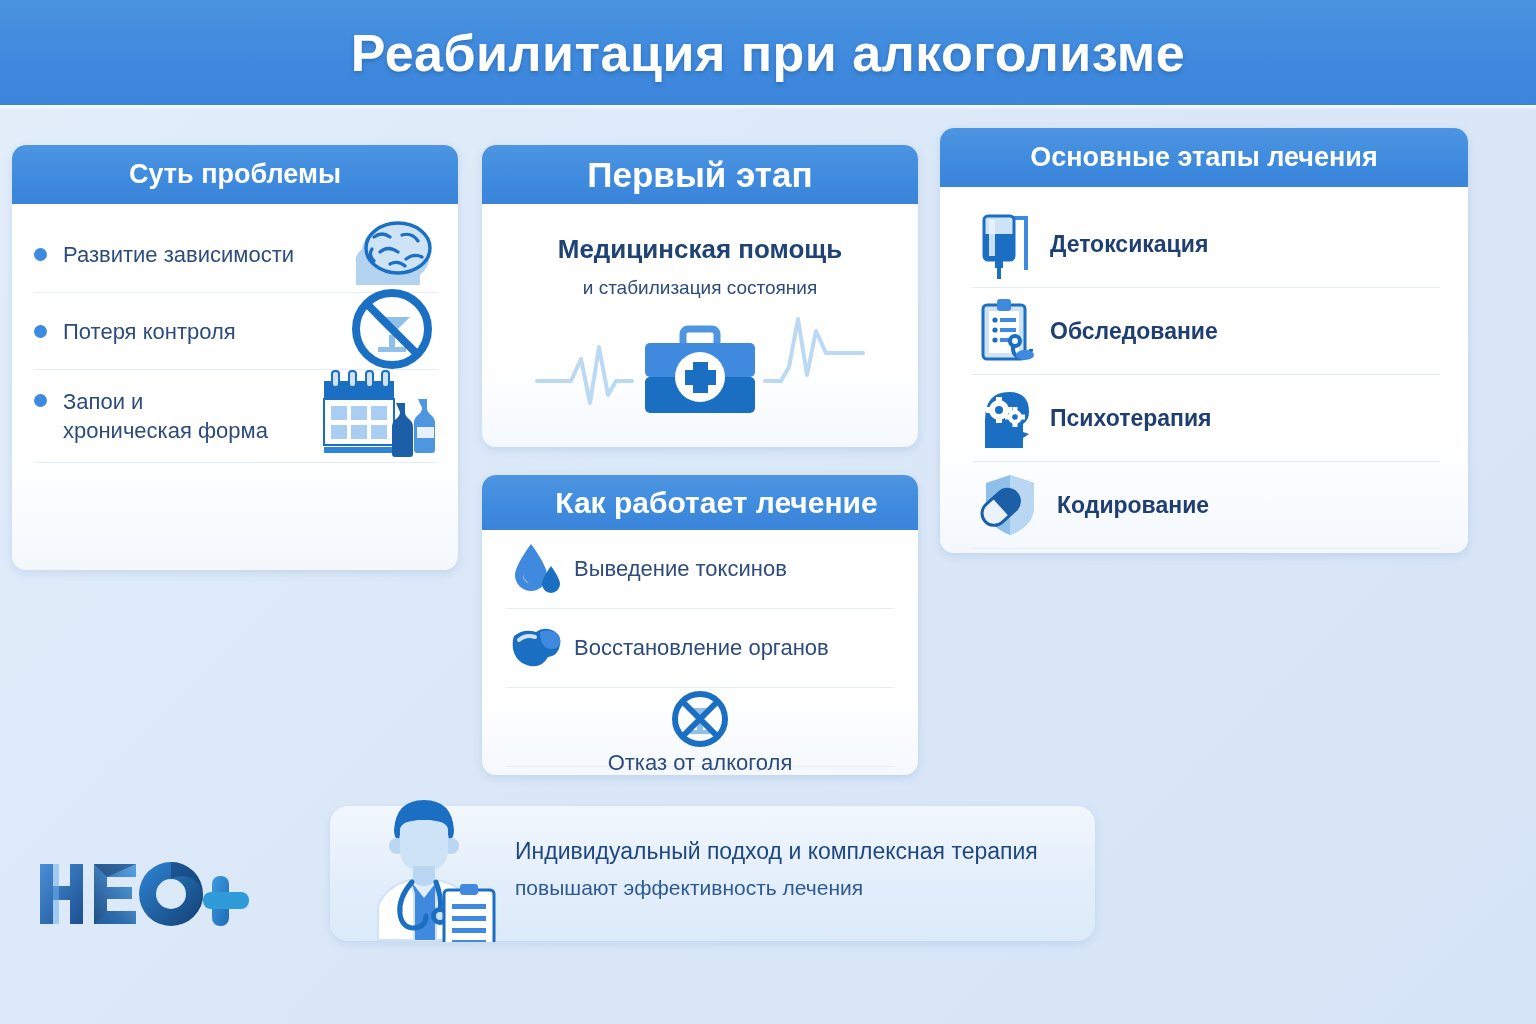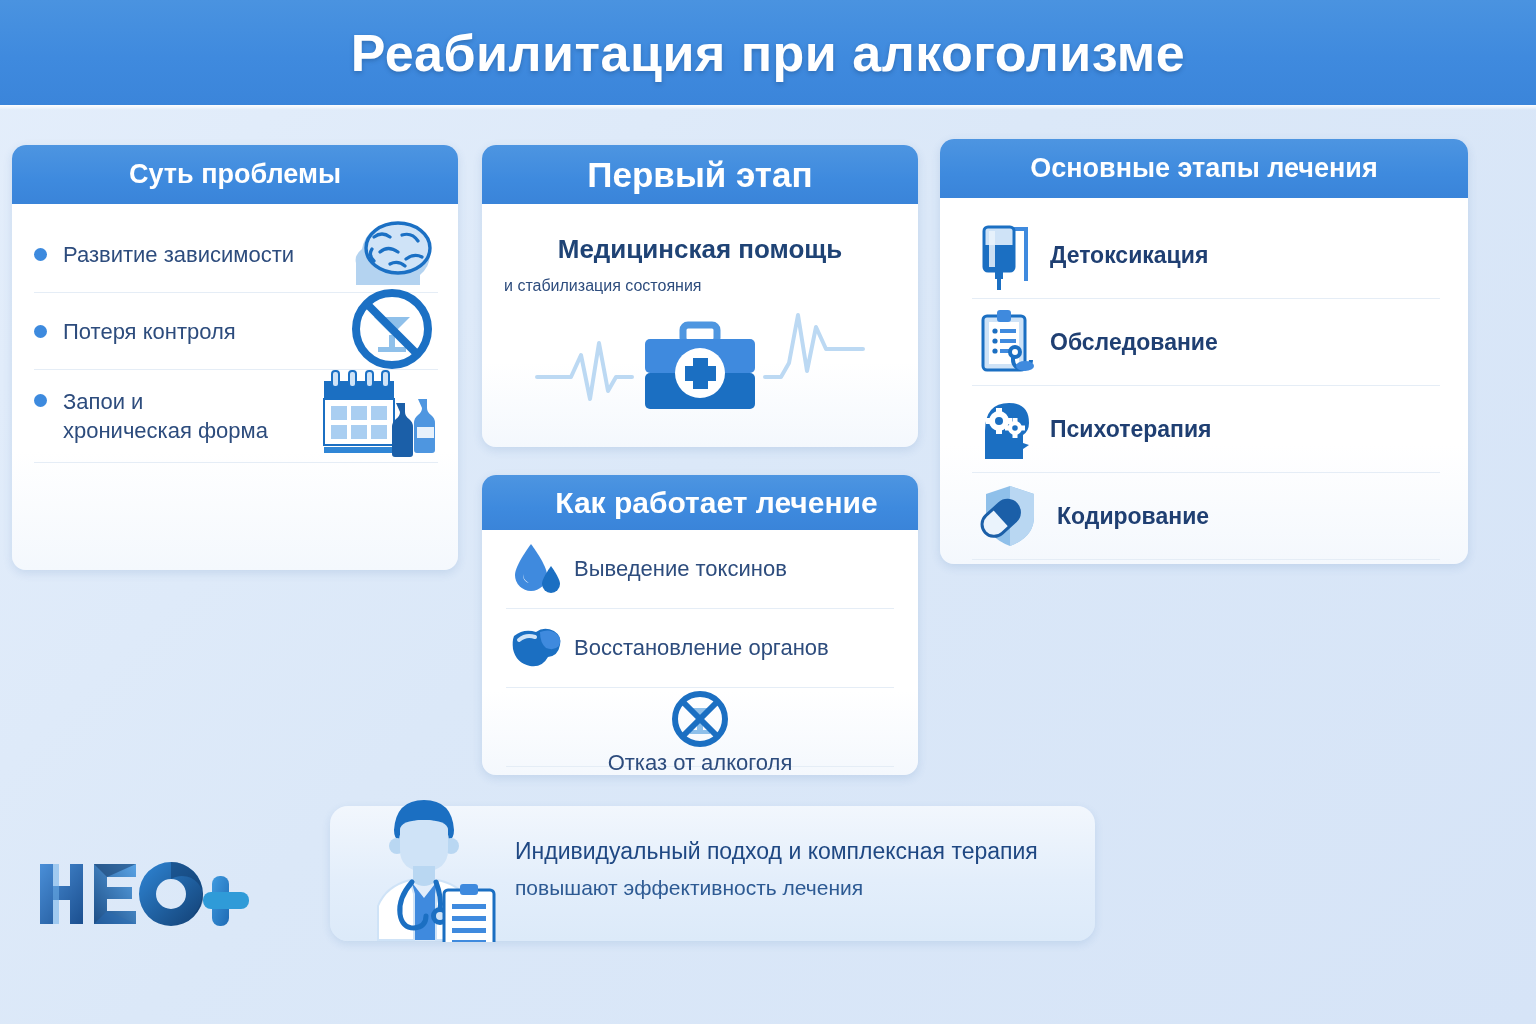--- a/index.html
+++ b/index.html
@@ -53,21 +53,21 @@
   
   .irow{
     display:flex;align-items:center;border-bottom:1px solid #e5edf6;
   }
   .irow .ibox{flex:0 0 62px;height:62px;display:flex;align-items:center;justify-content:center;}
   .ilabel{color:#1f3f72;font-size:23px;font-weight:bold;margin-left:6px;}
   .ilabel.reg{font-weight:normal;color:#2d4c7d;font-size:22px;}
 
   
   .c2t1{color:#1f4375;font-size:26px;font-weight:bold;text-align:center;}
-  .c2t2{color:#2d4c7d;font-size:16px;}
+  .c2t2{color:#2d4c7d;font-size:19px;text-align:center;}
 
   
   .banner{
     position:absolute;border-radius:18px;
     background:linear-gradient(180deg,#f2f7fd 0%,#e3eefb 55%,#dceaf9 100%);
     box-shadow:0 3px 9px rgba(60,110,175,.14);
   }
   .banner-t1{color:#1f4883;font-size:23px;font-weight:normal;}
   .banner-t2{color:#2d5a93;font-size:21px;}
 
@@ -205,21 +205,21 @@
           <line x1="11" y1="11" x2="47" y2="47" stroke="#1b6fc2" stroke-width="6"></line>
           <line x1="47" y1="11" x2="11" y2="47" stroke="#1b6fc2" stroke-width="6"></line>
         </svg>
       </span>
       <span class="ilabel reg" style="margin-left:0;">Отказ от алкоголя</span>
     </div>
 
   </div>
 </div>
 
-<div class="card" style="left:940px;top:139px;width:528px;height:425px;">
+<div class="card" style="left:940px;top:128px;width:528px;height:425px;">
   <div class="card-head" style="height:59px;font-size:27px;">
     <span>Основные этапы лечения</span>
   </div>
   <div class="card-body" style="padding:14px 28px 0 32px;">
 
     <div class="irow" style="height:86px;">
       <span class="ibox" style="flex:0 0 72px;height:72px;">
         <svg width="60" height="72" viewBox="0 0 60 72">
           <path d="M34 10 h14 v52" stroke="#3f8ade" stroke-width="4" fill="none"></path>
           <rect x="6" y="8" width="30" height="44" rx="4" fill="#cfe3f7" stroke="#1b6fc2" stroke-width="3"></rect>

